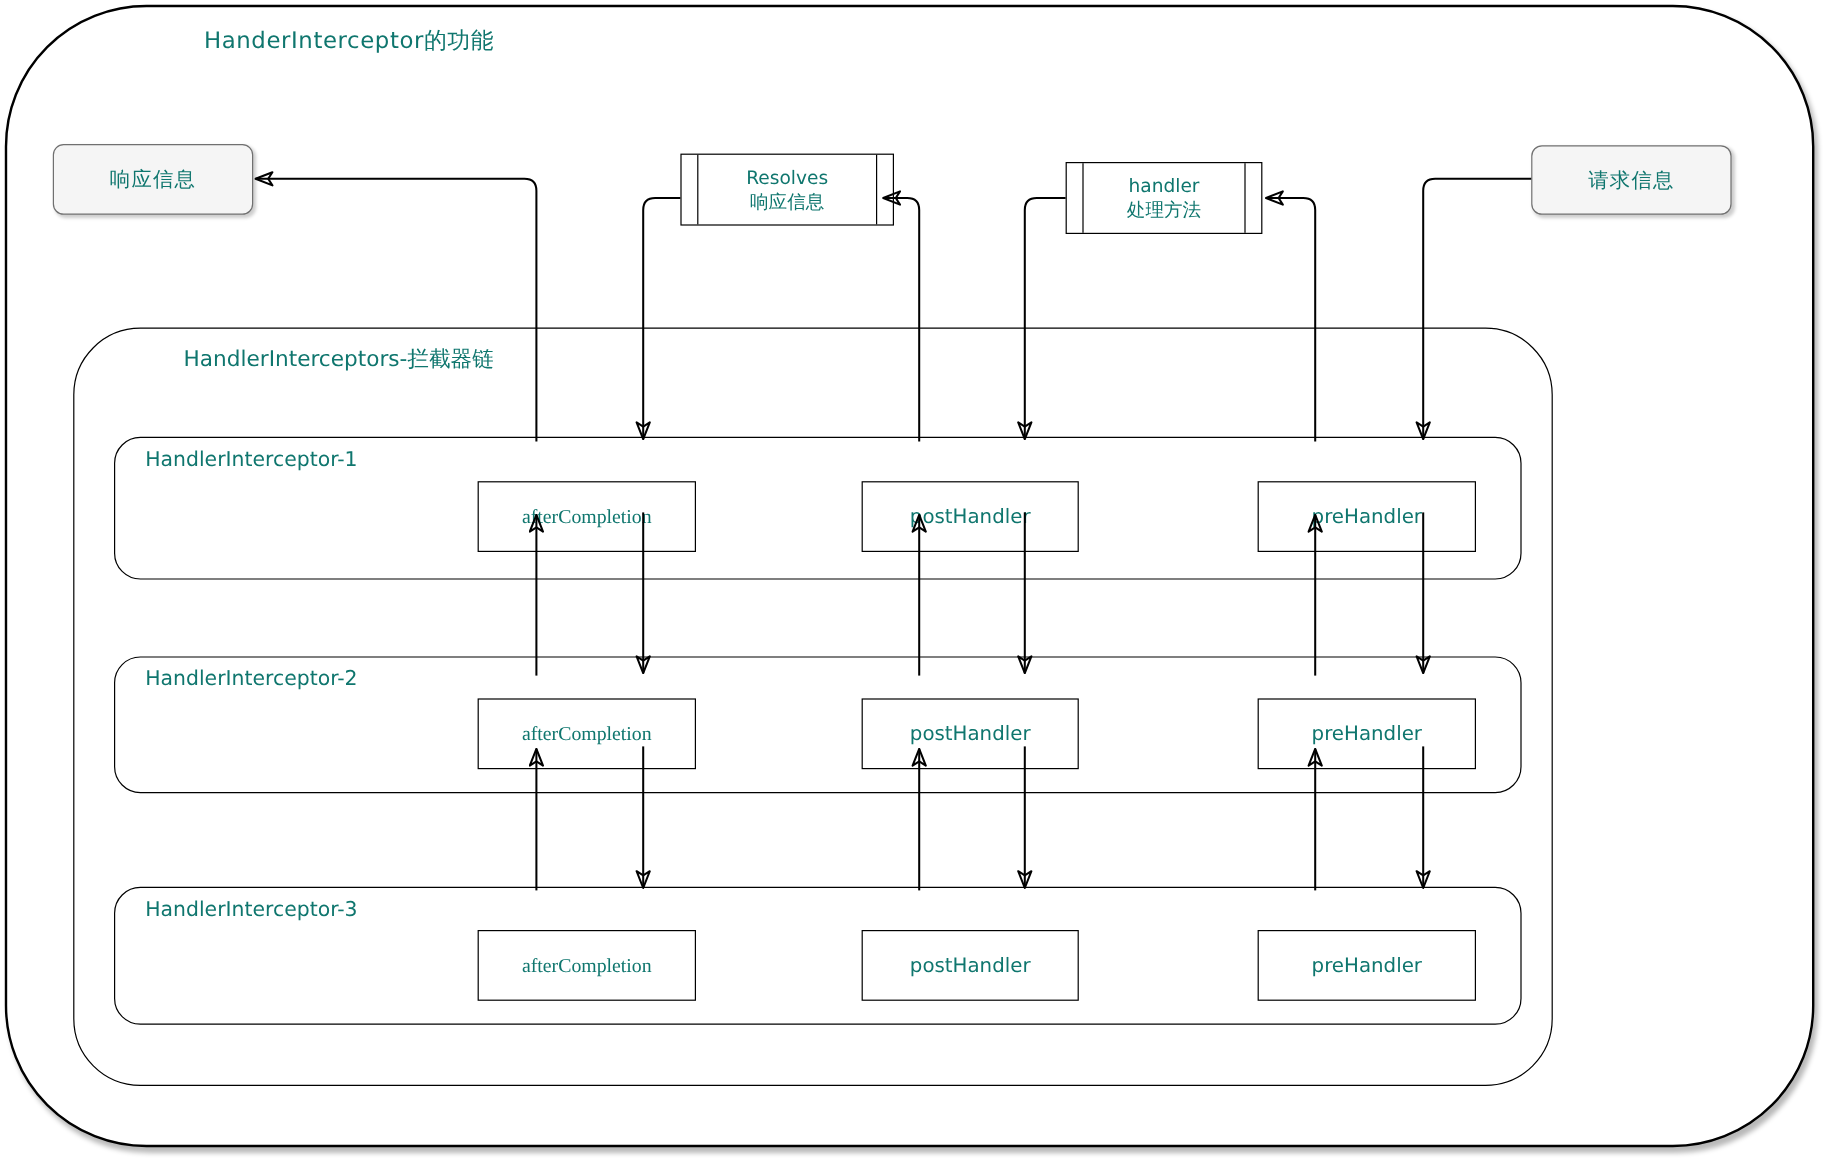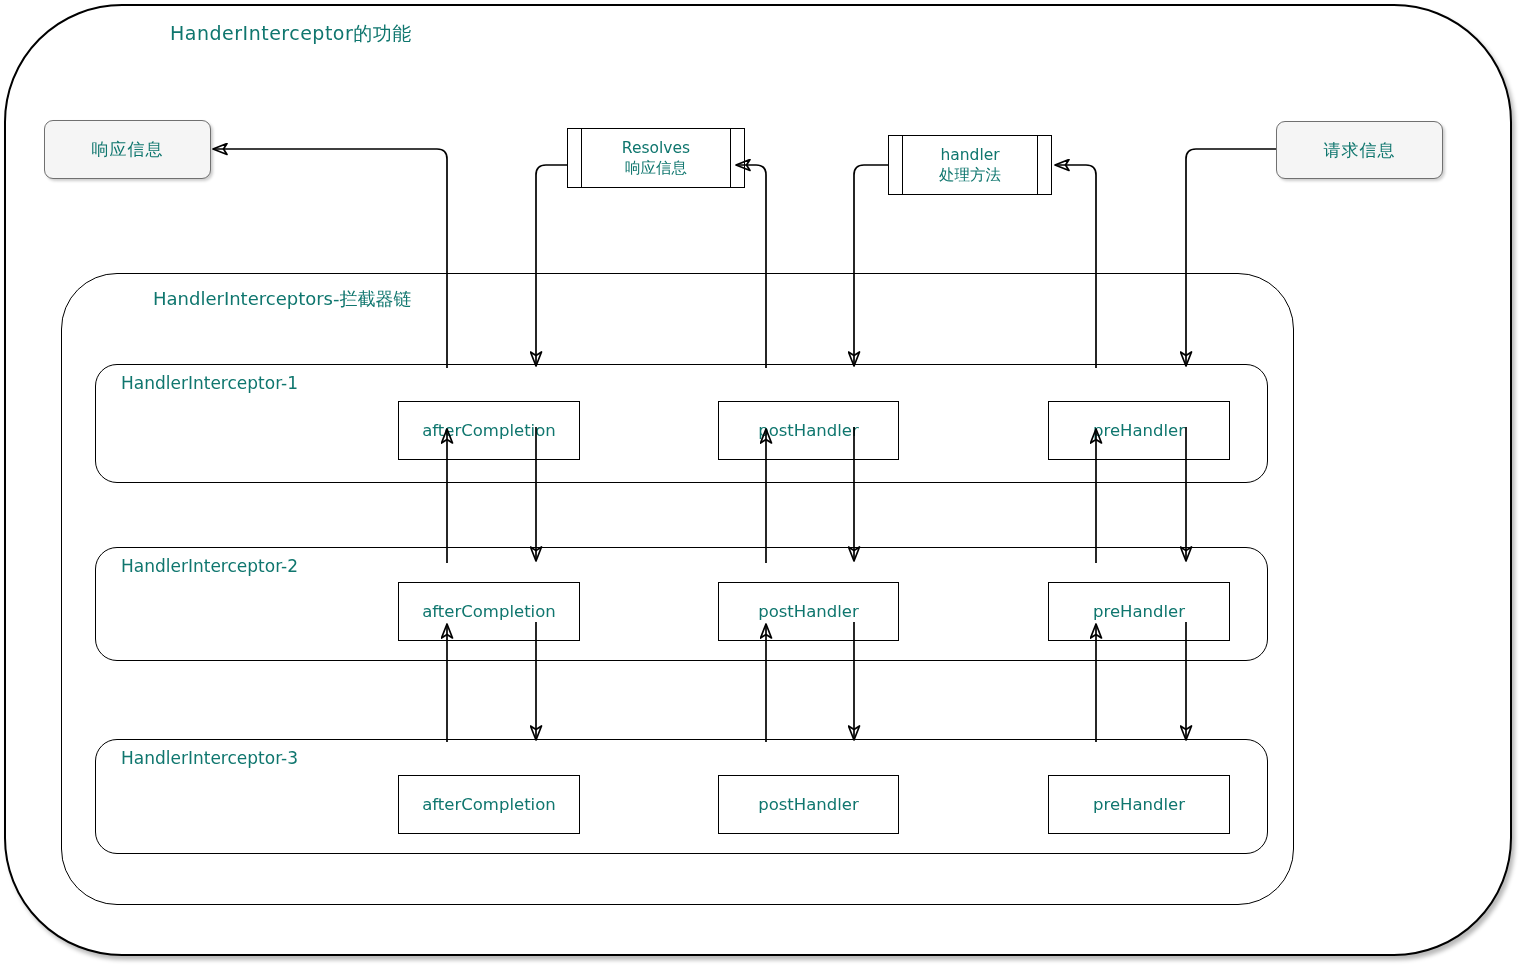--- a/index.html
+++ b/index.html
@@ -52,21 +52,21 @@
   .interceptor.i1{top:90px;height:119px;}
   .interceptor.i2{top:273px;height:114px;}
   .interceptor.i3{top:465px;height:115px;}
   .interceptor-label{position:absolute;left:25px;top:8px;font-size:17px;}
   
   .method{
     position:absolute;height:59px;box-sizing:border-box;
     background:#fff;border:1.6px solid #000;
     display:flex;align-items:center;justify-content:center;font-size:16.5px;
   }
-  .col-after{left:302px;width:182px;}
+  .col-after{left:302px;width:182px;font-family:Liberation Serif, serif;}
   .col-post{left:622px;width:181px;}
   .col-pre{left:952px;width:182px;}
   .i1 .method{top:36px;}
   .i2 .method{top:34px;}
   .i3 .method{top:35px;}
   
   .connector-layer{
     position:absolute;left:0;top:0;width:1520px;height:966px;
     pointer-events:none;z-index:6;
   }

